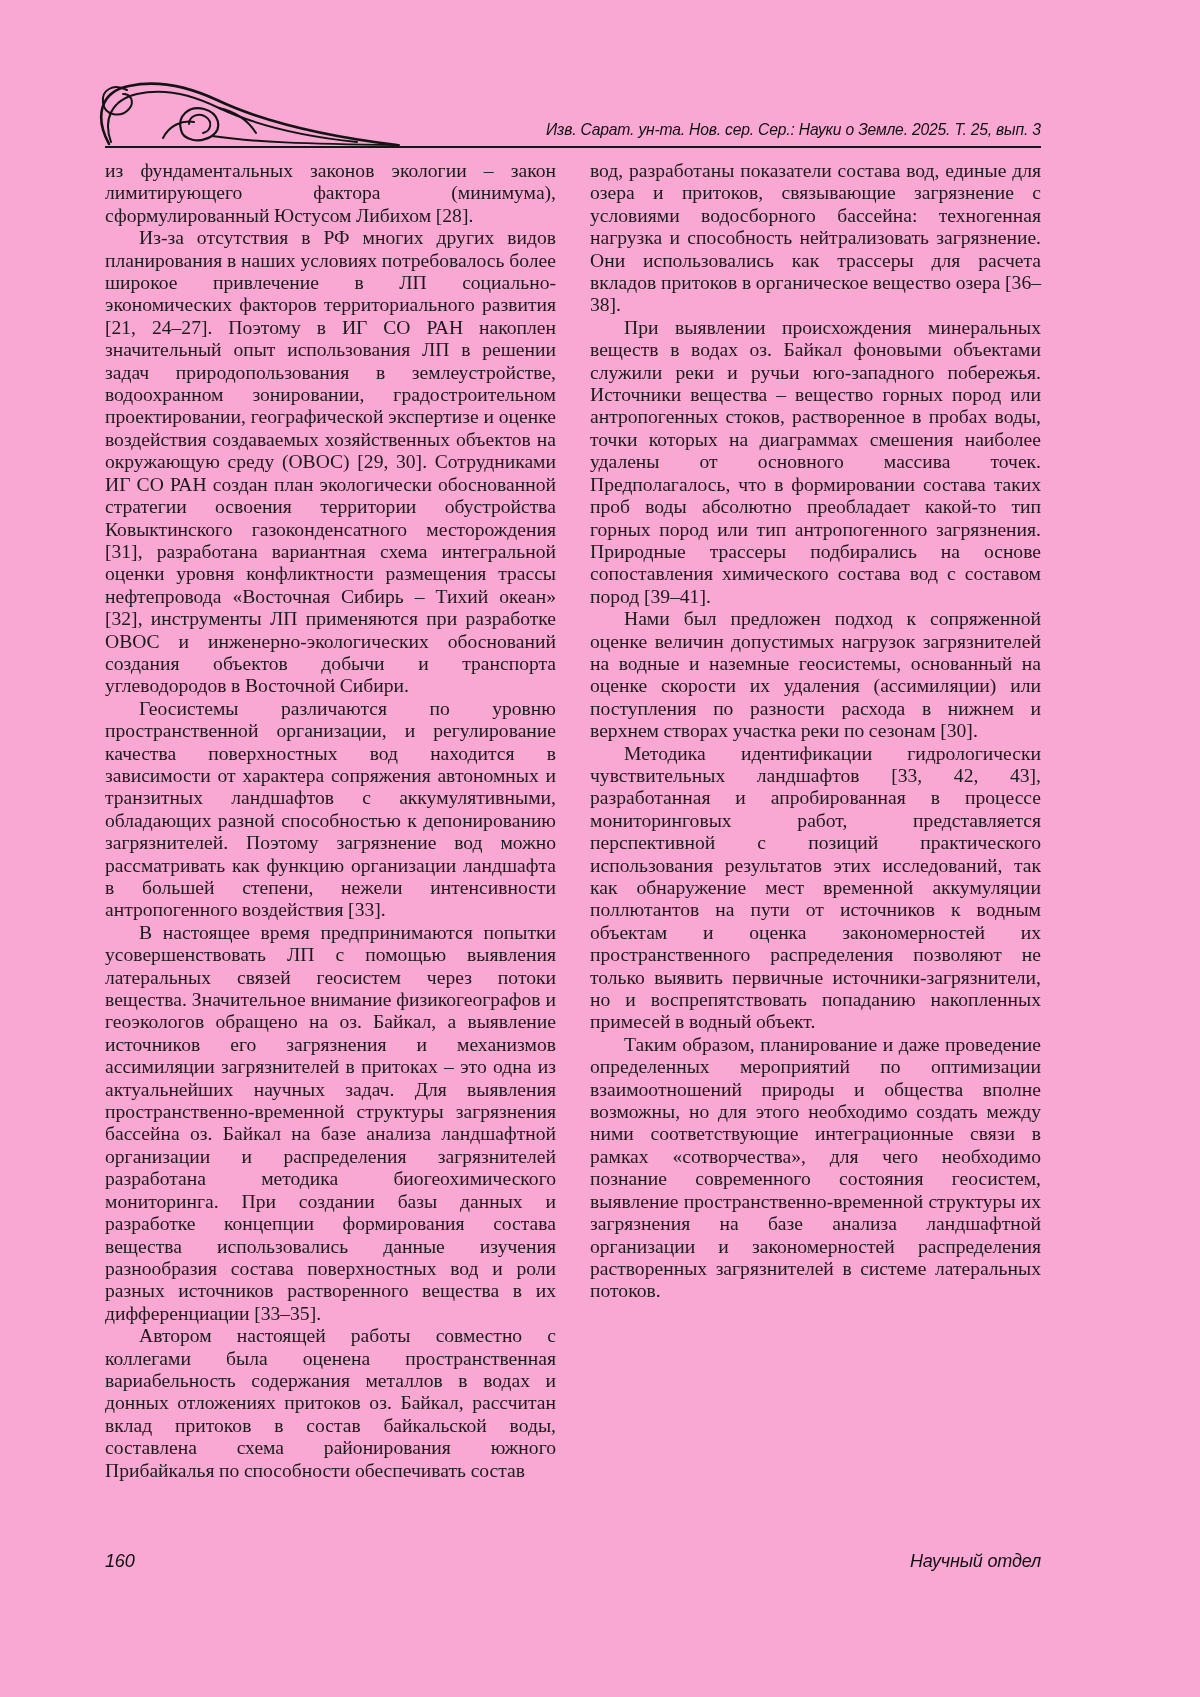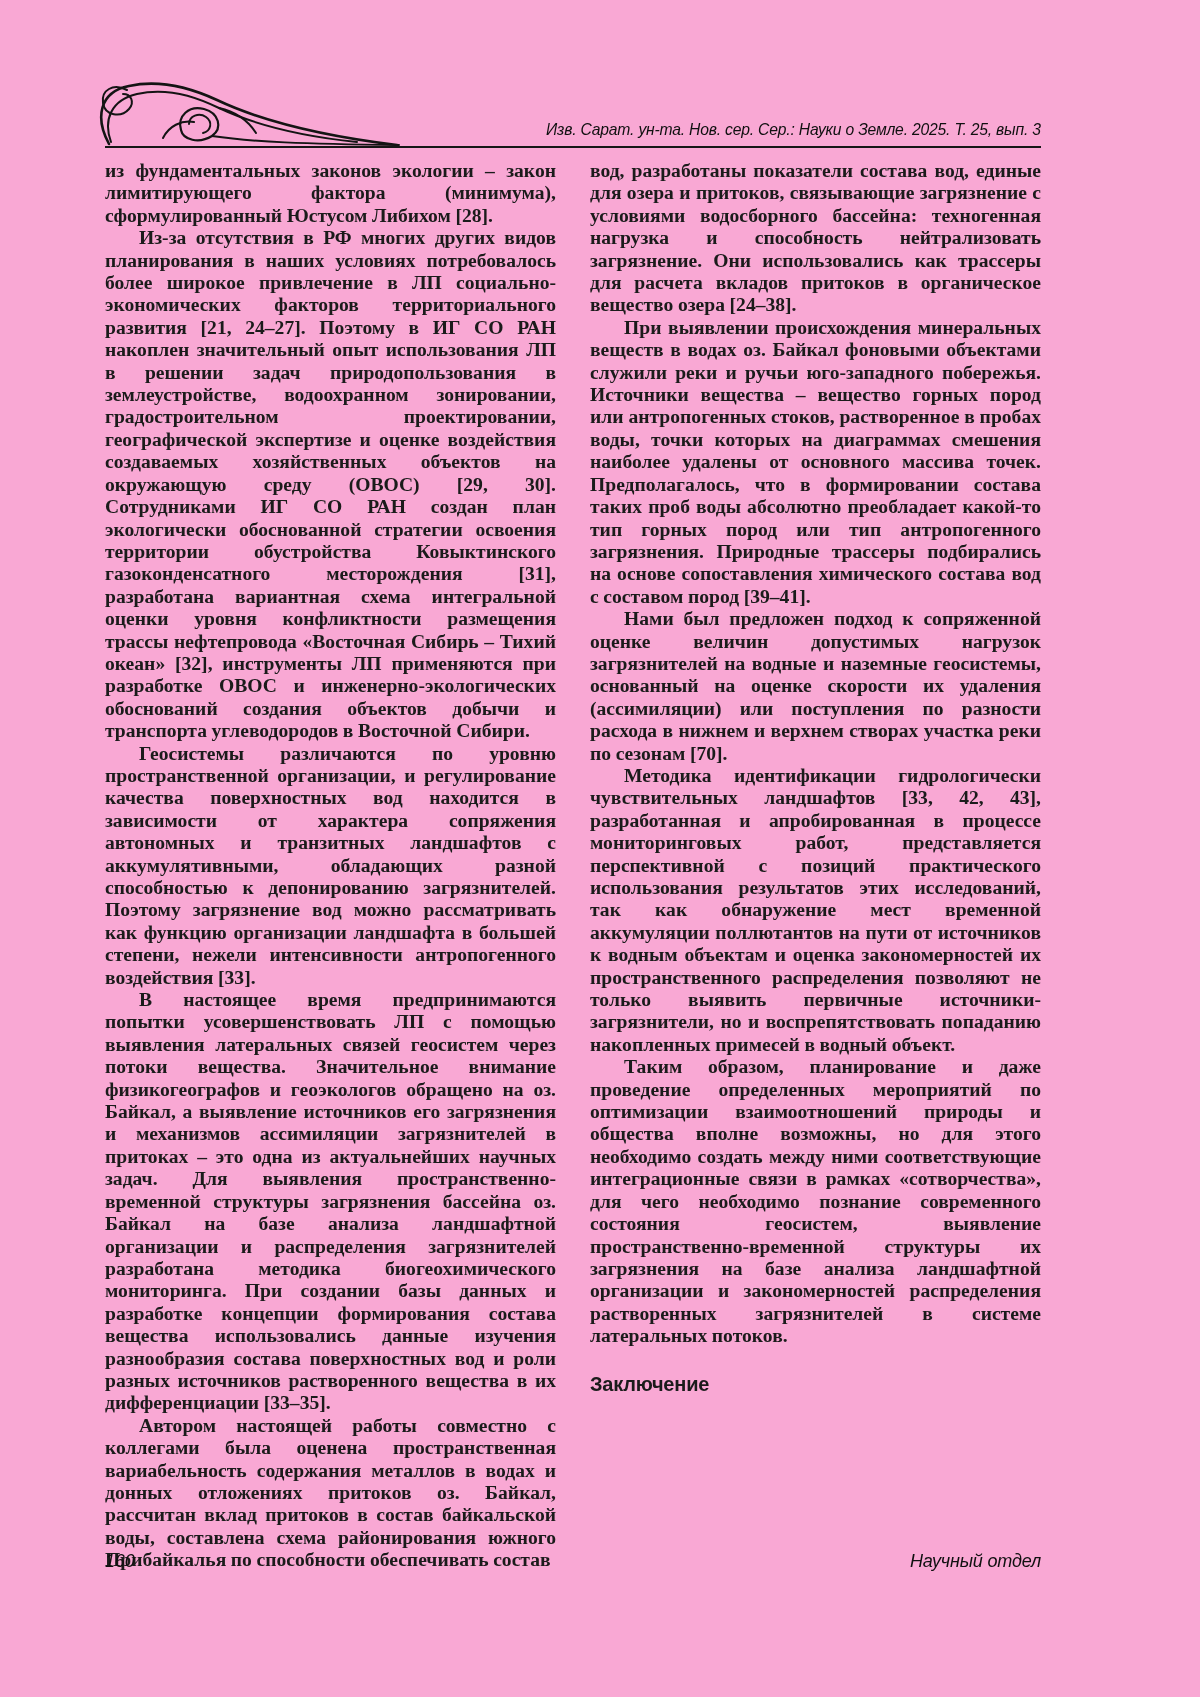--- a/index.html
+++ b/index.html
@@ -46,21 +46,21 @@
   }
   .col {
     width:451px;
     font-size:19.6px;
     line-height:22.4px;
     text-align:justify;
     hyphens:auto;
     -webkit-hyphens:auto;
     word-spacing:-0.3px;
   }
-  .p { text-indent:0;font-weight:bold; }
+  .p { text-indent:0; }
   .p.ind { text-indent:34px; }
   .h {
     font-family:"Liberation Sans", sans-serif;
     font-weight:700;
     font-size:20px;
     line-height:24px;
     text-align:left;
     margin:24px 0 12px 0;
     letter-spacing:-0.2px;
   }
@@ -109,26 +109,25 @@
 
     <section class="col">
       <p class="p">из фундаментальных законов экологии – закон лимитирующего фактора (минимума), сформулированный Юстусом Либихом [28].</p>
       <p class="p ind">Из-за отсутствия в РФ многих других видов планирования в наших условиях потребовалось более широкое привлечение в ЛП социально-экономических факторов территориального развития [21, 24–27]. Поэтому в ИГ СО РАН накоплен значительный опыт использования ЛП в решении задач природопользования в землеустройстве, водоохранном зонировании, градостроительном проектировании, географической экспертизе и оценке воздействия создаваемых хозяйственных объектов на окружающую среду (ОВОС) [29, 30]. Сотрудниками ИГ СО РАН создан план экологически обоснованной стратегии освоения территории обустройства Ковыктинского газоконденсатного месторождения [31], разработана вариантная схема интегральной оценки уровня конфликтности размещения трассы нефтепровода «Восточная Сибирь – Тихий океан» [32], инструменты ЛП применяются при разработке ОВОС и инженерно-экологических обоснований создания объектов добычи и транспорта углеводородов в Восточной Сибири.</p>
       <p class="p ind">Геосистемы различаются по уровню пространственной организации, и регулирование качества поверхностных вод находится в зависимости от характера сопряжения автономных и транзитных ландшафтов с аккумулятивными, обладающих разной способностью к депонированию загрязнителей. Поэтому загрязнение вод можно рассматривать как функцию организации ландшафта в большей степени, нежели интенсивности антропогенного воздействия [33].</p>
       <p class="p ind">В настоящее время предпринимаются попытки усовершенствовать ЛП с помощью выявления латеральных связей геосистем через потоки вещества. Значительное внимание физикогеографов и геоэкологов обращено на оз. Байкал, а выявление источников его загрязнения и механизмов ассимиляции загрязнителей в притоках – это одна из актуальнейших научных задач. Для выявления пространственно-временной структуры загрязнения бассейна оз. Байкал на базе анализа ландшафтной организации и распределения загрязнителей разработана методика биогеохимического мониторинга. При создании базы данных и разработке концепции формирования состава вещества использовались данные изучения разнообразия состава поверхностных вод и роли разных источников растворенного вещества в их дифференциации [33–35].</p>
       <p class="p ind">Автором настоящей работы совместно с коллегами была оценена пространственная вариабельность содержания металлов в водах и донных отложениях притоков оз. Байкал, рассчитан вклад притоков в состав байкальской воды, составлена схема районирования южного Прибайкалья по способности обеспечивать состав</p>
     </section>
 
     <section class="col">
-      <p class="p">вод, разработаны показатели состава вод, единые для озера и притоков, связывающие загрязнение с условиями водосборного бассейна: техногенная нагрузка и способность нейтрализовать загрязнение. Они использовались как трассеры для расчета вкладов притоков в органическое вещество озера [24–38].</p>
+      <p class="p">вод, разработаны показатели состава вод, единые для озера и притоков, связывающие загрязнение с условиями водосборного бассейна: техногенная нагрузка и способность нейтрализовать загрязнение. Они использовались как трассеры для расчета вкладов притоков в органическое вещество озера [36–38].</p>
       <p class="p ind">При выявлении происхождения минеральных веществ в водах оз. Байкал фоновыми объектами служили реки и ручьи юго-западного побережья. Источники вещества – вещество горных пород или антропогенных стоков, растворенное в пробах воды, точки которых на диаграммах смешения наиболее удалены от основного массива точек. Предполагалось, что в формировании состава таких проб воды абсолютно преобладает какой-то тип горных пород или тип антропогенного загрязнения. Природные трассеры подбирались на основе сопоставления химического состава вод с составом пород [39–41].</p>
-      <p class="p ind">Нами был предложен подход к сопряженной оценке величин допустимых нагрузок загрязнителей на водные и наземные геосистемы, основанный на оценке скорости их удаления (ассимиляции) или поступления по разности расхода в нижнем и верхнем створах участка реки по сезонам [70].</p>
+      <p class="p ind">Нами был предложен подход к сопряженной оценке величин допустимых нагрузок загрязнителей на водные и наземные геосистемы, основанный на оценке скорости их удаления (ассимиляции) или поступления по разности расхода в нижнем и верхнем створах участка реки по сезонам [30].</p>
       <p class="p ind">Методика идентификации гидрологически чувствительных ландшафтов [33, 42, 43], разработанная и апробированная в процессе мониторинговых работ, представляется перспективной с позиций практического использования результатов этих исследований, так как обнаружение мест временной аккумуляции поллютантов на пути от источников к водным объектам и оценка закономерностей их пространственного распределения позволяют не только выявить первичные источники-загрязнители, но и воспрепятствовать попаданию накопленных примесей в водный объект.</p>
       <p class="p ind">Таким образом, планирование и даже проведение определенных мероприятий по оптимизации взаимоотношений природы и общества вполне возможны, но для этого необходимо создать между ними соответствующие интеграционные связи в рамках «сотворчества», для чего необходимо познание современного состояния геосистем, выявление пространственно-временной структуры их загрязнения на базе анализа ландшафтной организации и закономерностей распределения растворенных загрязнителей в системе латеральных потоков.</p>
-      <h2 class="h">Заключение</h2>
     </section>
 
   </main>
 
   <footer class="ftr">
     <span class="folio">160</span>
     <span class="run">Научный отдел</span>
   </footer>
 
 </div>

